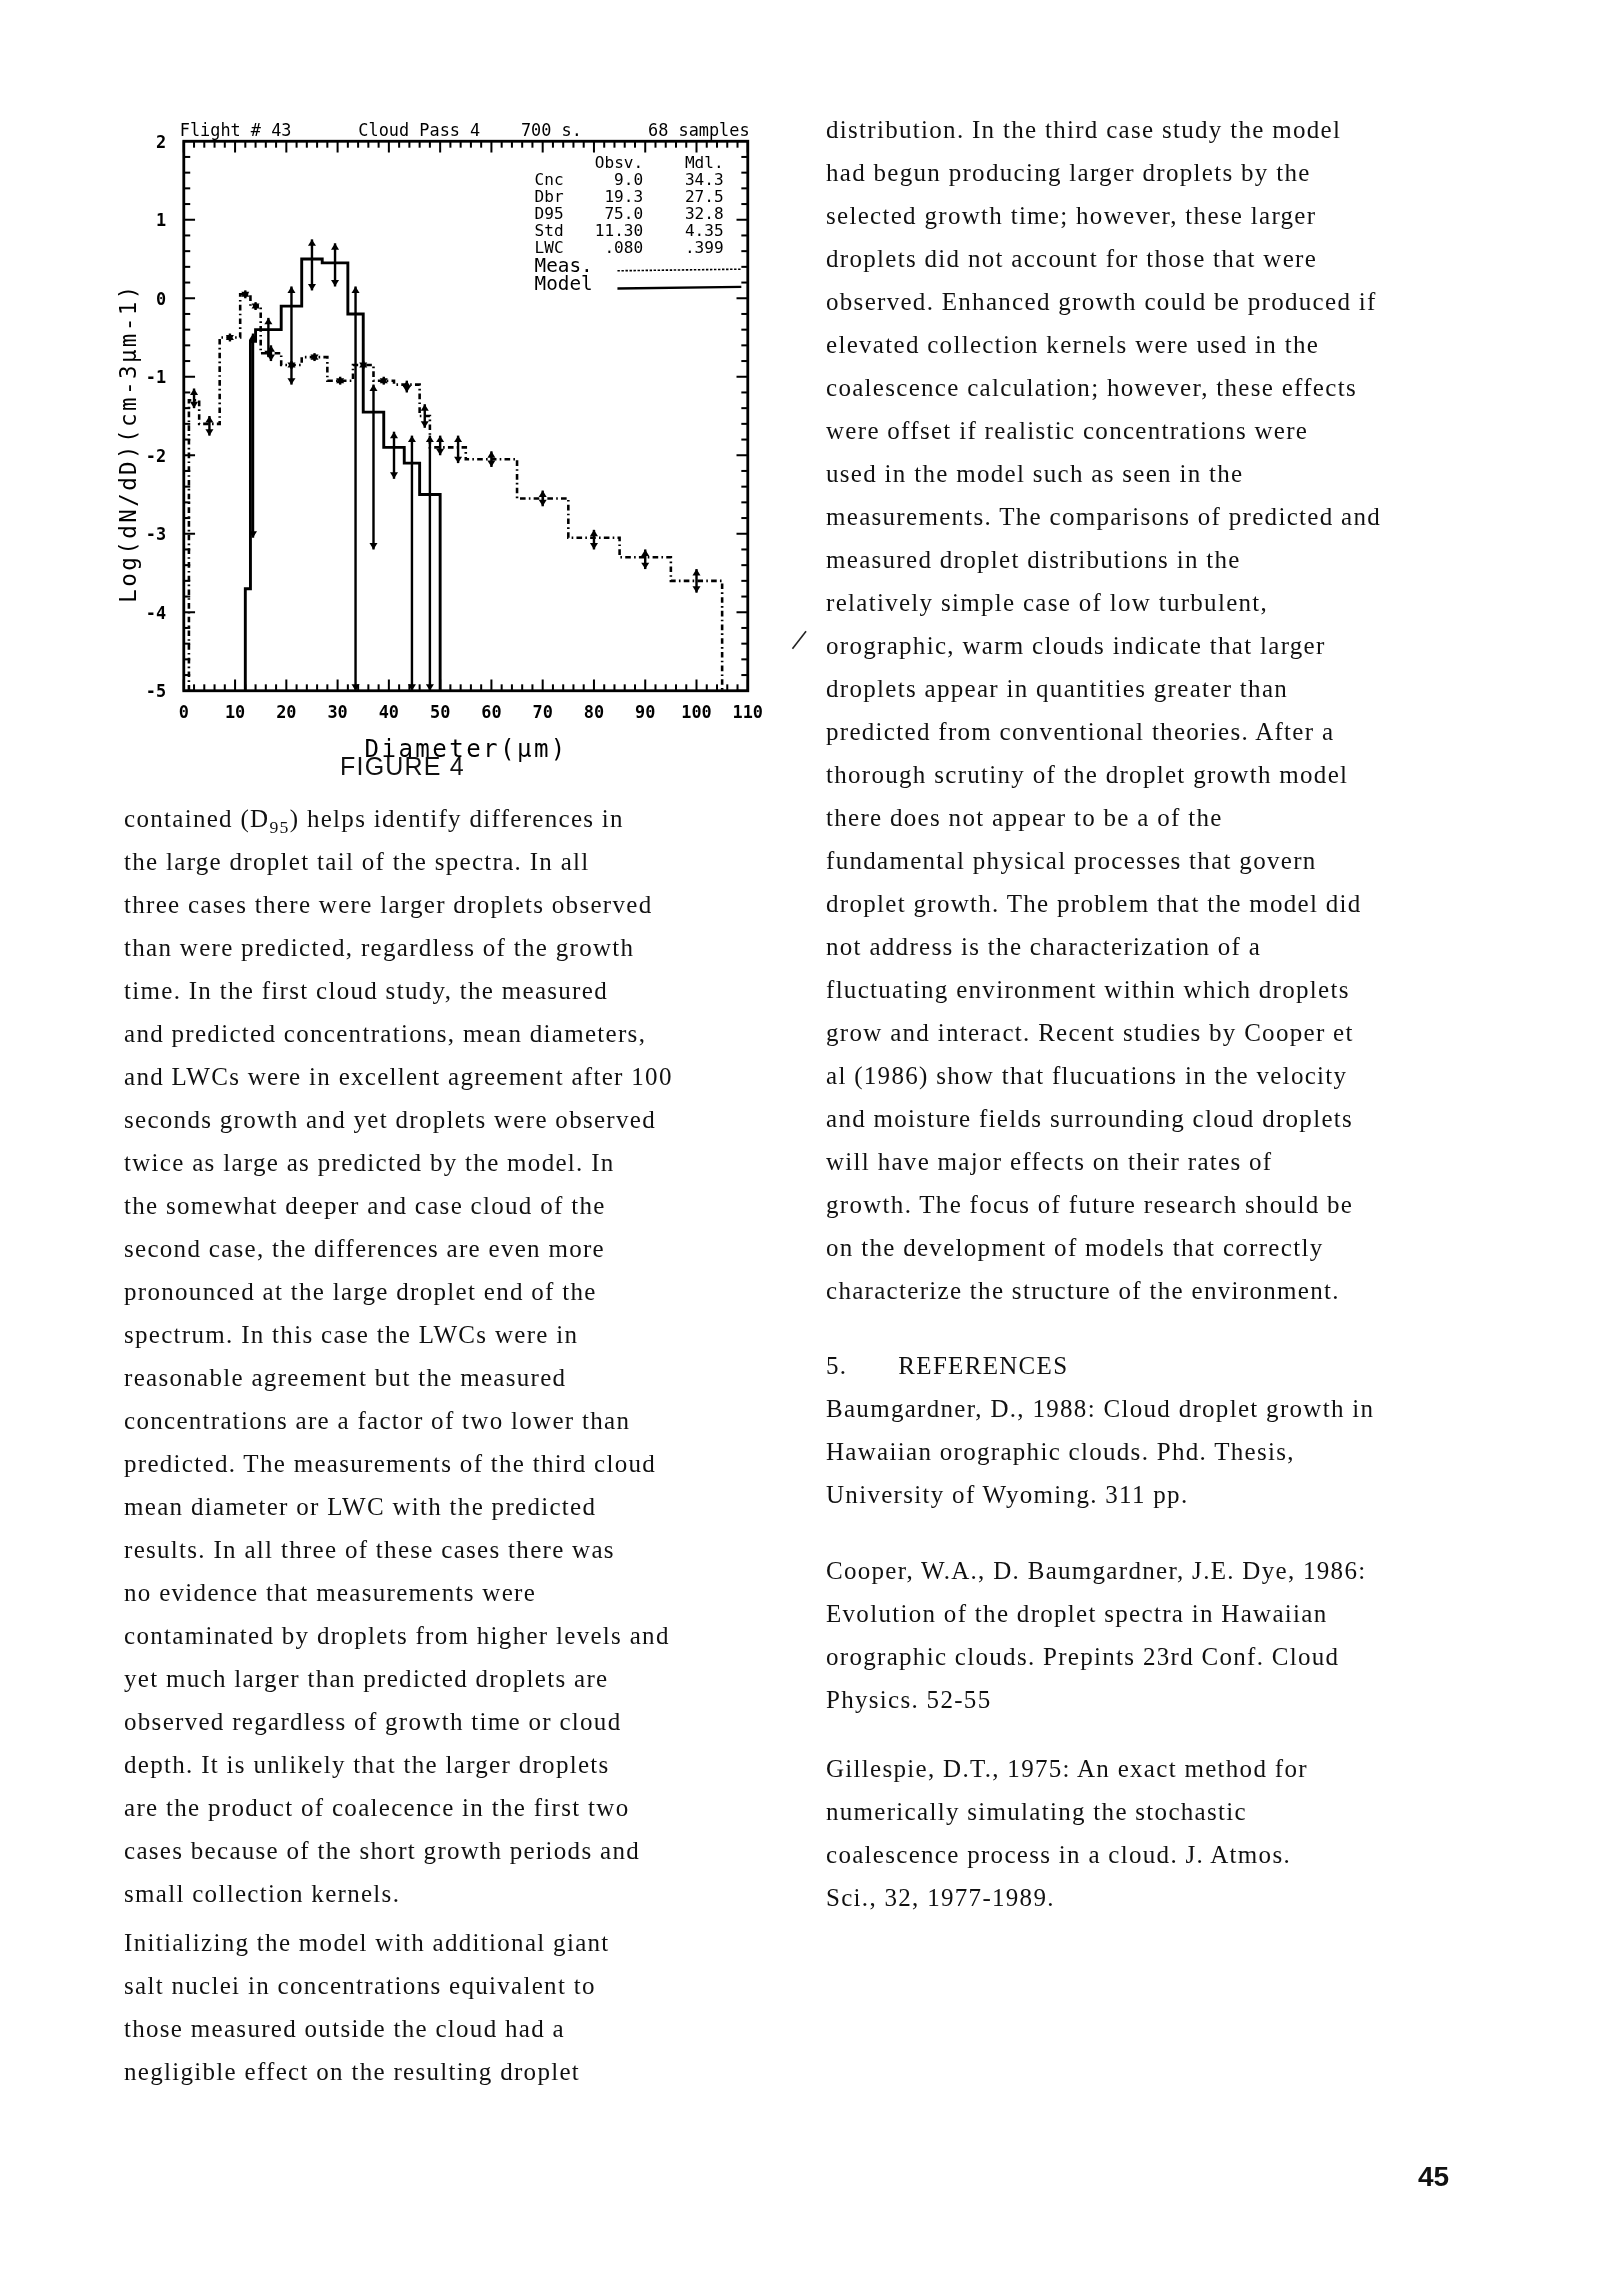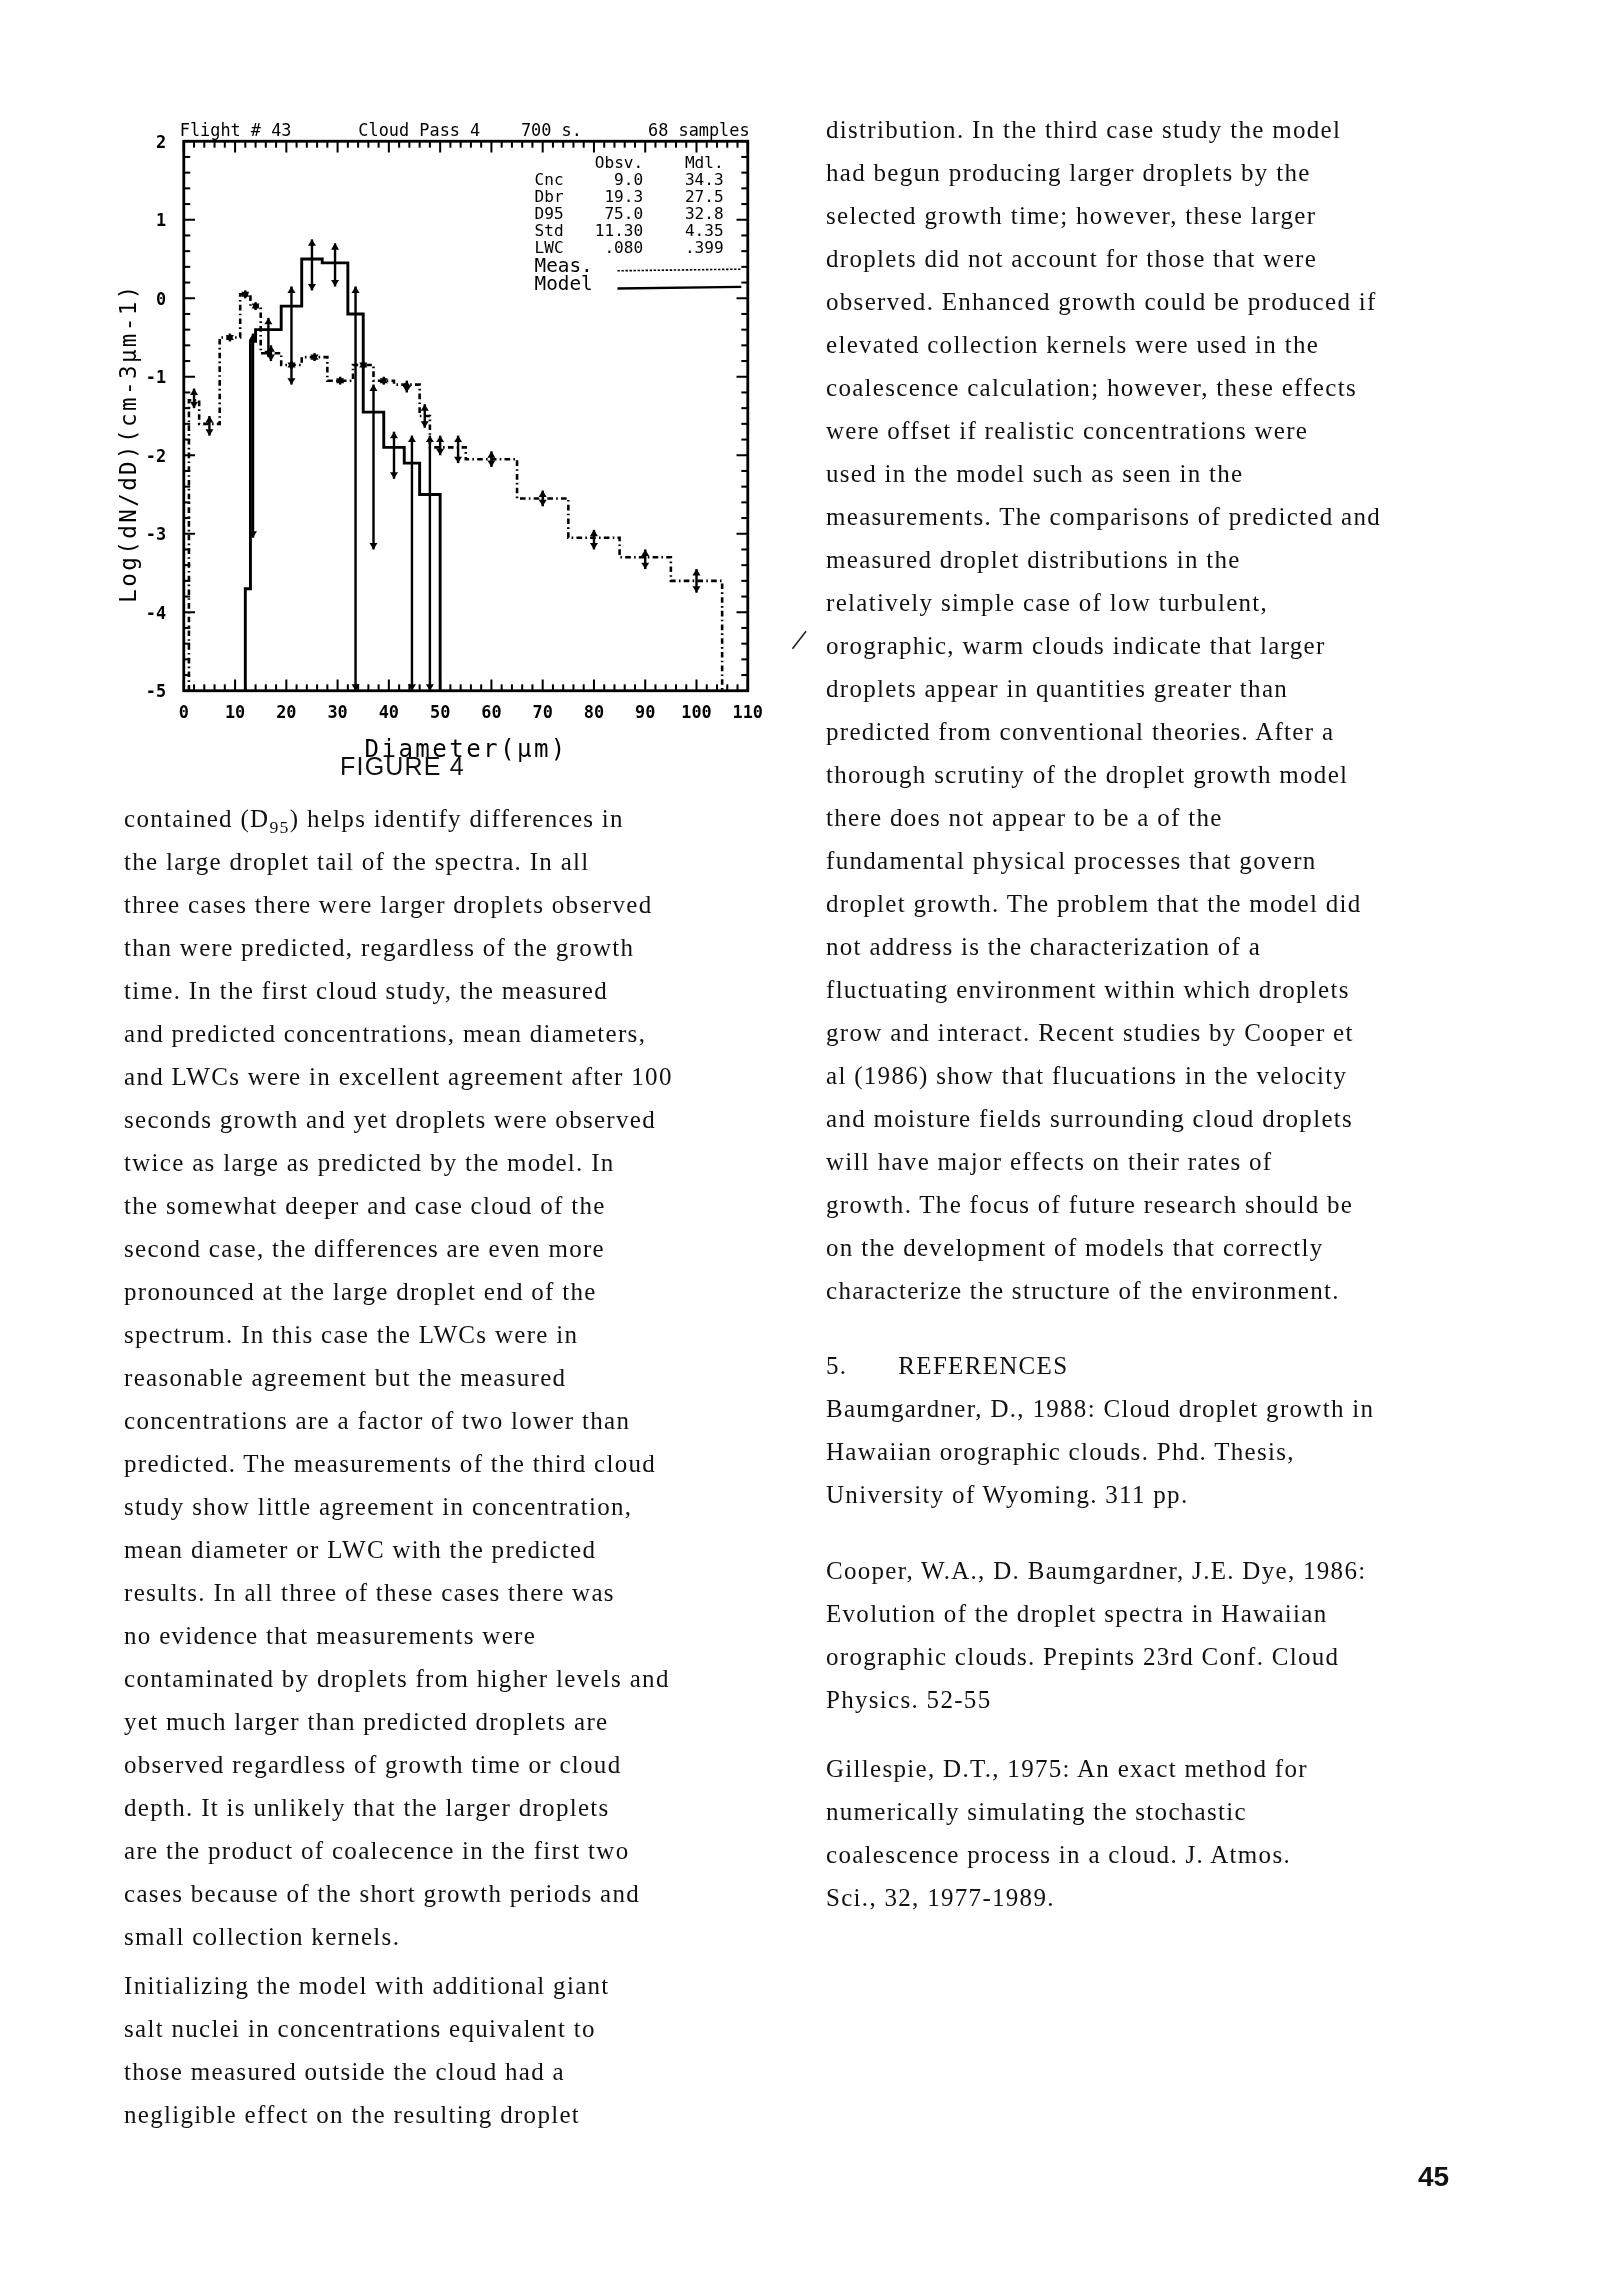--- a/index.html
+++ b/index.html
@@ -445,21 +445,20 @@
       <div class="line"><span>and LWCs were in excellent agreement after 100</span></div>
       <div class="line"><span>seconds growth and yet droplets were observed</span></div>
       <div class="line"><span>twice as large as predicted by the model. In</span></div>
       <div class="line"><span>the somewhat deeper and case cloud of the</span></div>
       <div class="line"><span>second case, the differences are even more</span></div>
       <div class="line"><span>pronounced at the large droplet end of the</span></div>
       <div class="line"><span>spectrum. In this case the LWCs were in</span></div>
       <div class="line"><span>reasonable agreement but the measured</span></div>
       <div class="line"><span>concentrations are a factor of two lower than</span></div>
       <div class="line"><span>predicted. The measurements of the third cloud</span></div>
-      <div class="line"><span>study show little agreement in concentration,</span></div>
       <div class="line"><span>mean diameter or LWC with the predicted</span></div>
       <div class="line"><span>results. In all three of these cases there was</span></div>
       <div class="line"><span>no evidence that measurements were</span></div>
       <div class="line"><span>contaminated by droplets from higher levels and</span></div>
       <div class="line"><span>yet much larger than predicted droplets are</span></div>
       <div class="line"><span>observed regardless of growth time or cloud</span></div>
       <div class="line"><span>depth. It is unlikely that the larger droplets</span></div>
       <div class="line"><span>are the product of coalecence in the first two</span></div>
       <div class="line"><span>cases because of the short growth periods and</span></div>
       <div class="line"><span>small collection kernels.</span></div>

